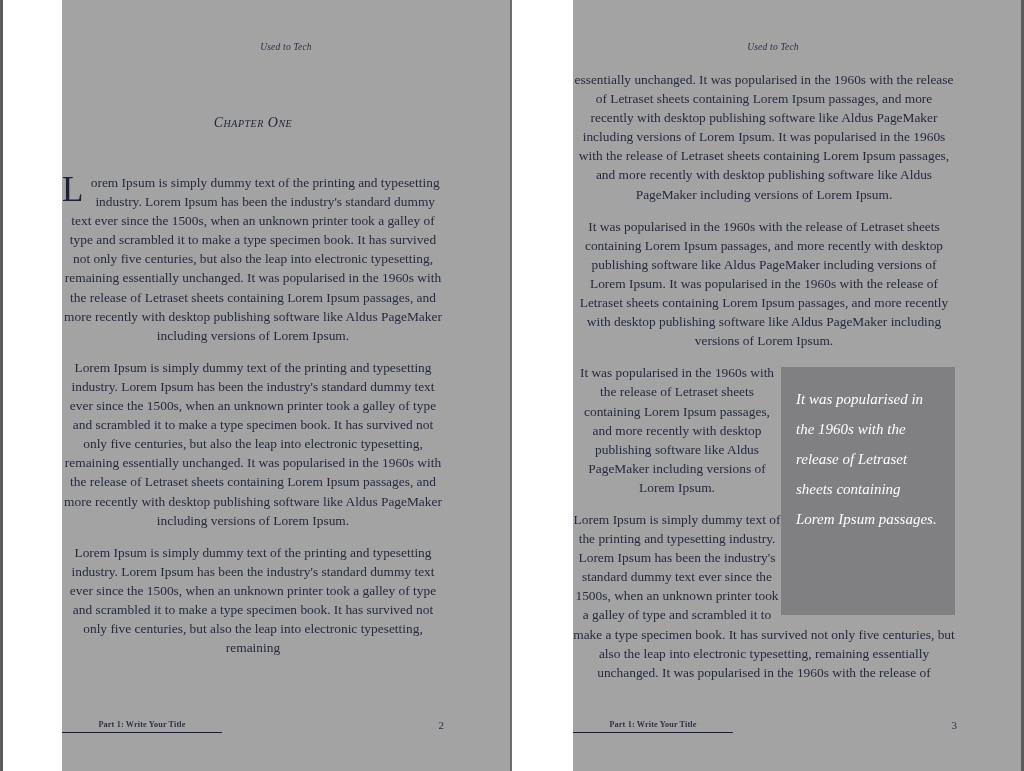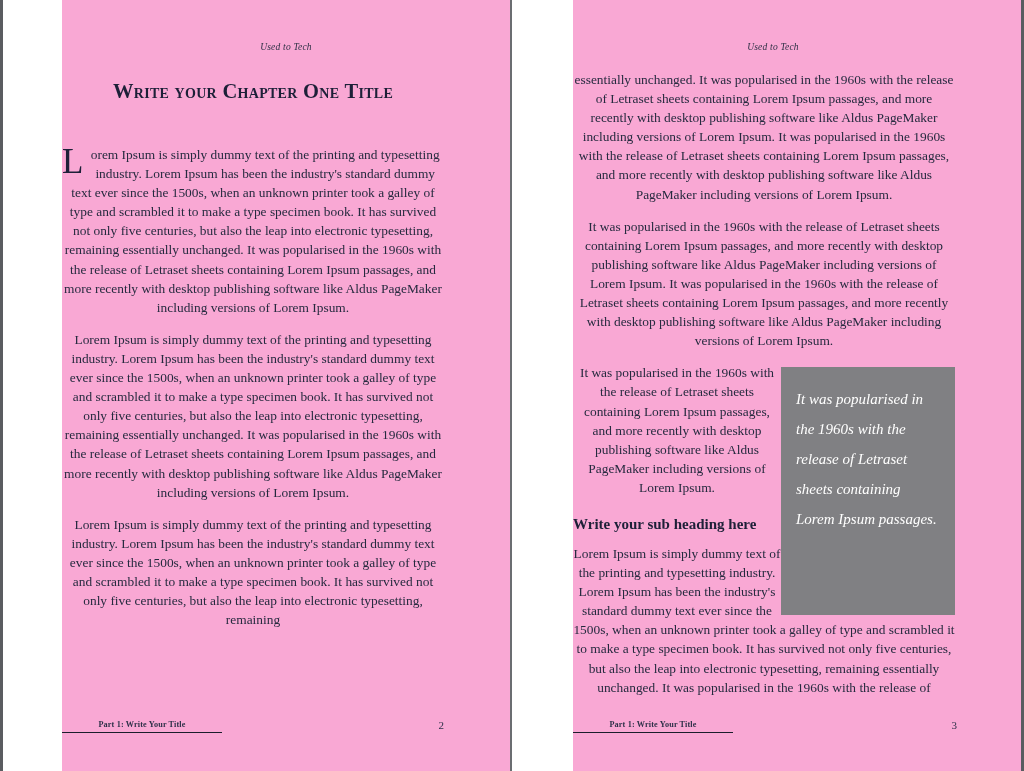--- a/index.html
+++ b/index.html
@@ -27,21 +27,21 @@
     left: 510px; top: 0;
     width: 2px; height: 771px;
     background: #6b6d71;
   }
 
   .page {
     position: absolute;
     top: 0;
     width: 448px;
     height: 771px;
-    background: #f9a8d4;
+    background: #a3a3a3;
     box-sizing: border-box;
   }
   .page-left  { left: 62px; }
   .page-right { left: 573px; }
 
   
   .running-head {
     position: absolute;
     top: 42px;
     left: 0;
@@ -165,22 +165,22 @@
   <div class="edge edge-left"></div>
   <div class="edge edge-right"></div>
   <div class="page-divider"></div>
 
   <div class="page page-left">
 
     <div class="running-head">Used to Tech</div>
 
     <div class="content">
 
-
-      <div class="chapter-title">Write your Chapter One Title</div>
+      <div class="chapter-eyebrow">Chapter One</div>
+
 
       <p class="body first-para"><span class="dropcap">L</span><span>orem Ipsum is simply dummy text of the printing and typesetting industry. Lorem Ipsum has been the industry's standard dummy text ever since the 1500s, when an unknown printer took a galley of type and scrambled it to make a type specimen book. It has survived not only five centuries, but also the leap into electronic typesetting, remaining essentially unchanged. It was popularised in the 1960s with the release of Letraset sheets containing Lorem Ipsum passages, and more recently with desktop publishing software like Aldus PageMaker including versions of Lorem Ipsum.</span></p>
 
       <p class="body">Lorem Ipsum is simply dummy text of the printing and typesetting industry. Lorem Ipsum has been the industry's standard dummy text ever since the 1500s, when an unknown printer took a galley of type and scrambled it to make a type specimen book. It has survived not only five centuries, but also the leap into electronic typesetting, remaining essentially unchanged. It was popularised in the 1960s with the release of Letraset sheets containing Lorem Ipsum passages, and more recently with desktop publishing software like Aldus PageMaker including versions of Lorem Ipsum.</p>
 
       <p class="body">Lorem Ipsum is simply dummy text of the printing and typesetting industry. Lorem Ipsum has been the industry's standard dummy text ever since the 1500s, when an unknown printer took a galley of type and scrambled it to make a type specimen book. It has survived not only five centuries, but also the leap into electronic typesetting, remaining</p>
     </div>
 
     <div class="footer">
       <div class="footer-rule-wrap">
@@ -198,21 +198,20 @@
     <div class="content">
 
       <p class="body">essentially unchanged. It was popularised in the 1960s with the release of Letraset sheets containing Lorem Ipsum passages, and more recently with desktop publishing software like Aldus PageMaker including versions of Lorem Ipsum. It was popularised in the 1960s with the release of Letraset sheets containing Lorem Ipsum passages, and more recently with desktop publishing software like Aldus PageMaker including versions of Lorem Ipsum.</p>
 
       <p class="body">It was popularised in the 1960s with the release of Letraset sheets containing Lorem Ipsum passages, and more recently with desktop publishing software like Aldus PageMaker including versions of Lorem Ipsum.  It was popularised in the 1960s with the release of Letraset sheets containing Lorem Ipsum passages, and more recently with desktop publishing software like Aldus PageMaker including versions of Lorem Ipsum.</p>
 
       <div class="pullquote">It was popularised in the 1960s with the release of Letraset sheets containing Lorem Ipsum passages.</div>
 
       <p class="body">It was popularised in the 1960s with the release of Letraset sheets containing Lorem Ipsum passages, and more recently with desktop publishing software like Aldus PageMaker including versions of Lorem Ipsum.</p>
 
-      <h3 class="subheading">Write your sub heading here</h3>
 
       <p class="body">Lorem Ipsum is simply dummy text of the printing and typesetting industry. Lorem Ipsum has been the industry's standard dummy text ever since the 1500s, when an unknown printer took a galley of type and scrambled it to make a type specimen book. It has survived not only five centuries, but also the leap into electronic typesetting, remaining essentially unchanged. It was popularised in the 1960s with the release of</p>
 
       <div class="clear"></div>
     </div>
 
     <div class="footer">
       <div class="footer-rule-wrap">
         <div class="footer-label">Part 1: Write Your Title</div>
         <div class="footer-rule"></div>

